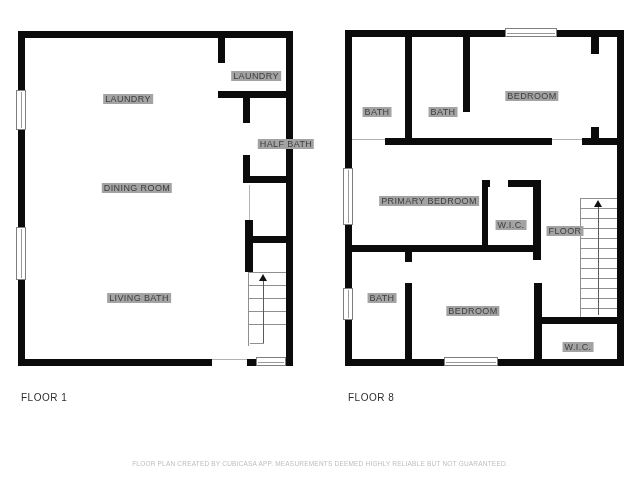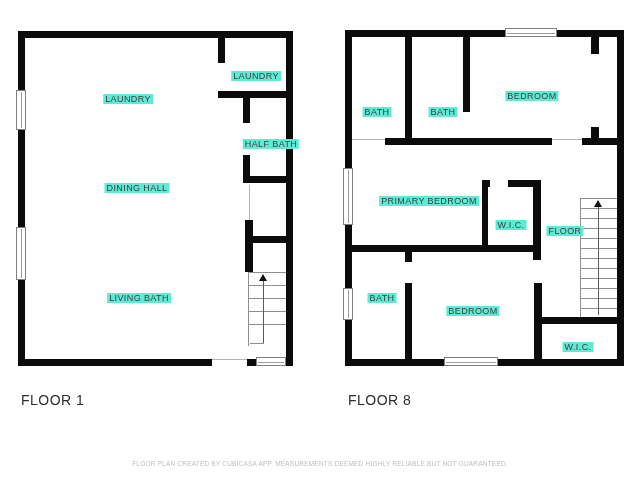--- a/index.html
+++ b/index.html
@@ -7,22 +7,22 @@
           font-family:"Liberation Sans", sans-serif;}
   .w{position:absolute;background:#0b0b0b;z-index:2;}
   .tl{position:absolute;background:#b3b3b3;z-index:1;}
   .st{position:absolute;background:#8f8f8f;height:1px;z-index:1;}
   .sr{position:absolute;background:#8f8f8f;z-index:1;}
   .window{position:absolute;background:#ffffff;border:1px solid #7f7f7f;box-sizing:border-box;z-index:3;}
   .window .pane{position:absolute;background:#9a9a9a;}
   .win-v .pane{left:50%;top:1px;bottom:1px;width:1px;}
   .win-h .pane{top:50%;left:1px;right:1px;height:1px;}
   .room-label{position:absolute;transform:translate(-50%,-50%);font-size:9px;letter-spacing:0.4px;
-              color:#3d3d3d;background:#5eead4;padding:0 2px;white-space:nowrap;z-index:5;}
-  .floor-label{position:absolute;font-size:14px;letter-spacing:0.5px;color:#2d2d2d;z-index:5;white-space:nowrap;}
+              color:#3d3d3d;background:#a3a3a3;padding:0 2px;white-space:nowrap;z-index:5;}
+  .floor-label{position:absolute;font-size:10px;letter-spacing:0.5px;color:#2d2d2d;z-index:5;white-space:nowrap;}
   .watermark{position:absolute;transform:translate(-50%,-50%);font-size:6.5px;letter-spacing:0.2px;
              color:#bdbdbd;z-index:5;white-space:nowrap;}
   .arrow-up{position:absolute;width:0;height:0;border-left:4px solid transparent;
             border-right:4px solid transparent;border-bottom:7px solid #111;z-index:4;}
   .stem{position:absolute;background:#5a5a5a;width:1px;z-index:1;}
 </style>
 </head>
 <body>
 
 <div class="canvas">
@@ -63,24 +63,24 @@
       <div class="st" style="left:249px;top:285px;width:37px"></div>
       <div class="st" style="left:249px;top:298px;width:37px"></div>
       <div class="st" style="left:249px;top:311px;width:37px"></div>
       <div class="st" style="left:249px;top:324px;width:37px"></div>
       <div class="arrow-up" style="left:259px;top:274px"></div>
       <div class="stem" style="left:263px;top:281px;height:62px"></div>
       <div class="st" style="left:250px;top:343px;width:14px"></div>
     </div>
 
     <div class="room-label" style="left:128px;top:99px">LAUNDRY</div>
-    <div class="room-label" style="left:137px;top:188px">DINING HALL</div>
+    <div class="room-label" style="left:137px;top:188px">DINING ROOM</div>
     <div class="room-label" style="left:139px;top:298px">LIVING BATH</div>
     <div class="room-label" style="left:256px;top:76px">LAUNDRY</div>
-    <div class="room-label" style="left:271px;top:144px">HALF BATH</div>
+    <div class="room-label" style="left:286px;top:144px">HALF BATH</div>
     <div class="floor-label" style="left:21px;top:392px">FLOOR 1</div>
   </div>
 
   <div>
 
     <div class="w" style="left:345px;top:30px;width:160px;height:7px"></div>
     <div class="window win-h" style="left:505px;top:28px;width:52px;height:9px">
         <div class="pane"></div>
       </div>
     <div class="w" style="left:557px;top:30px;width:67px;height:7px"></div>

